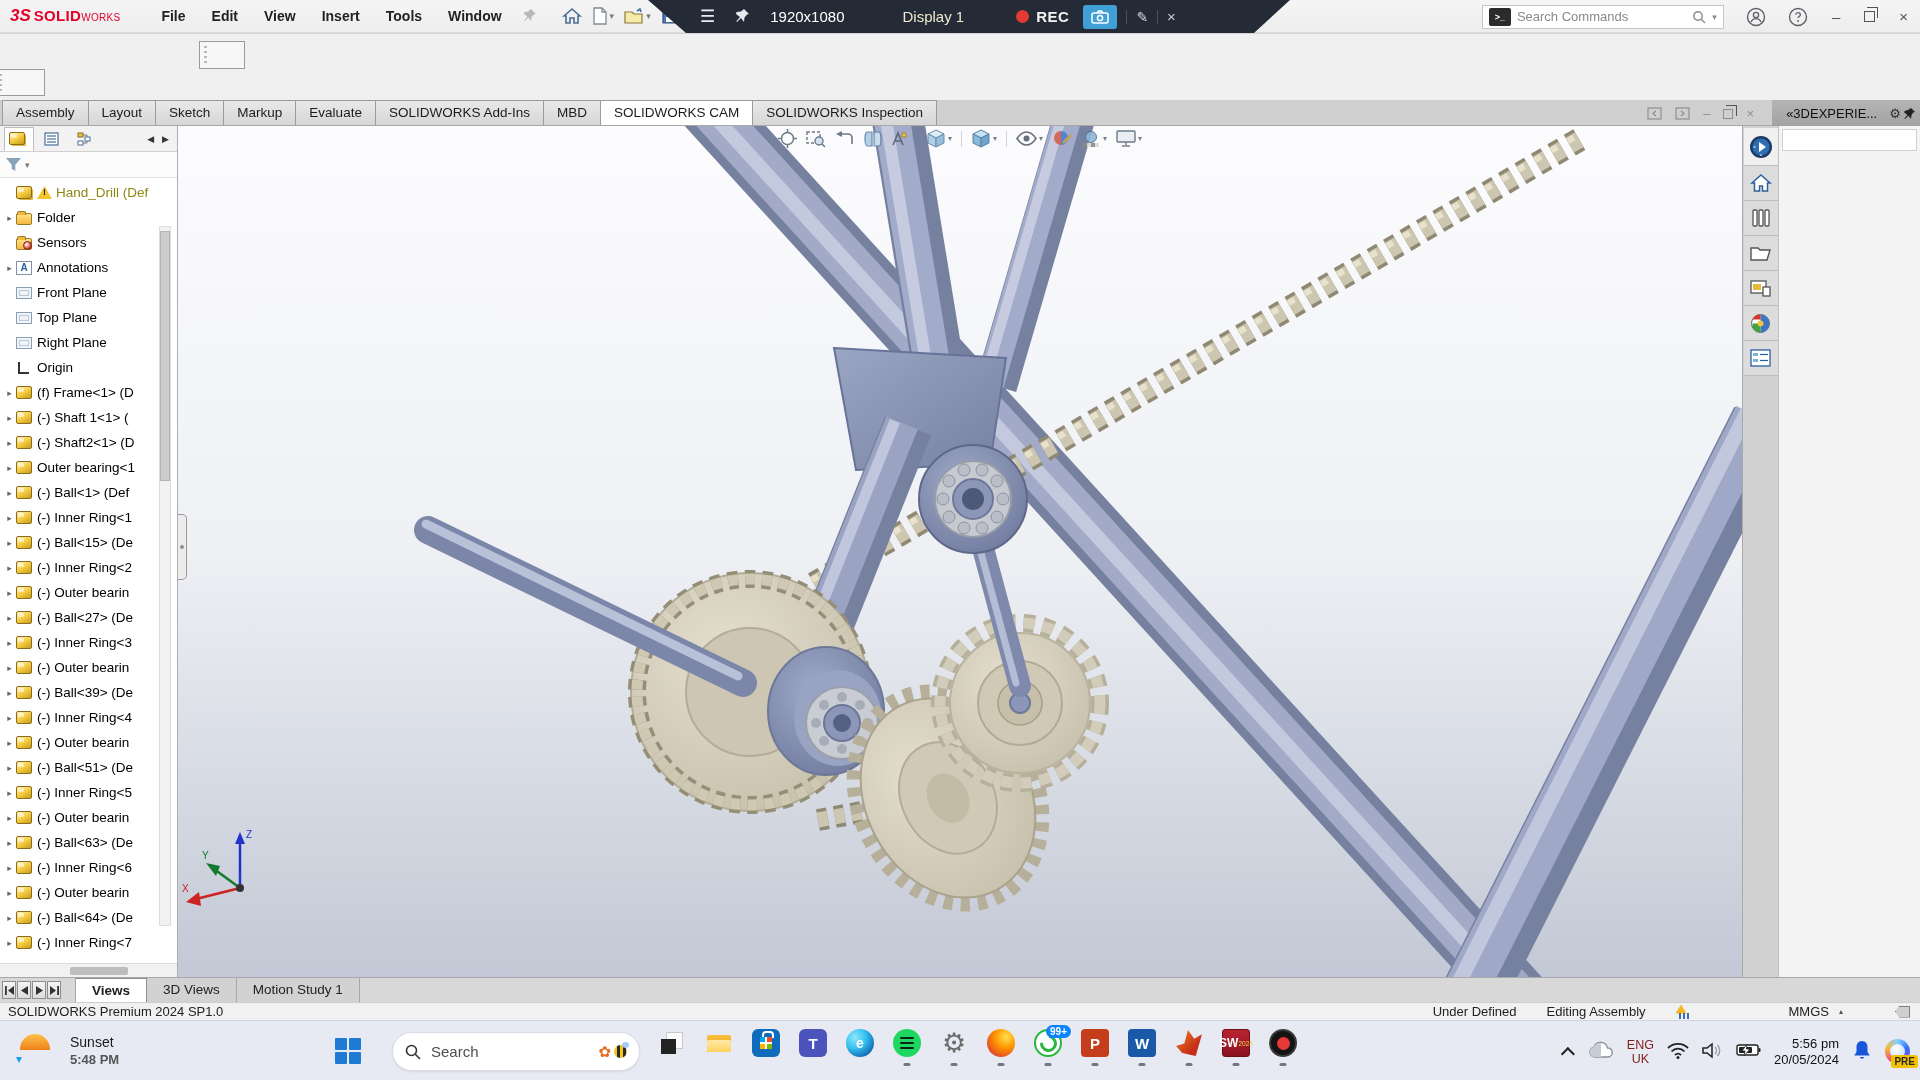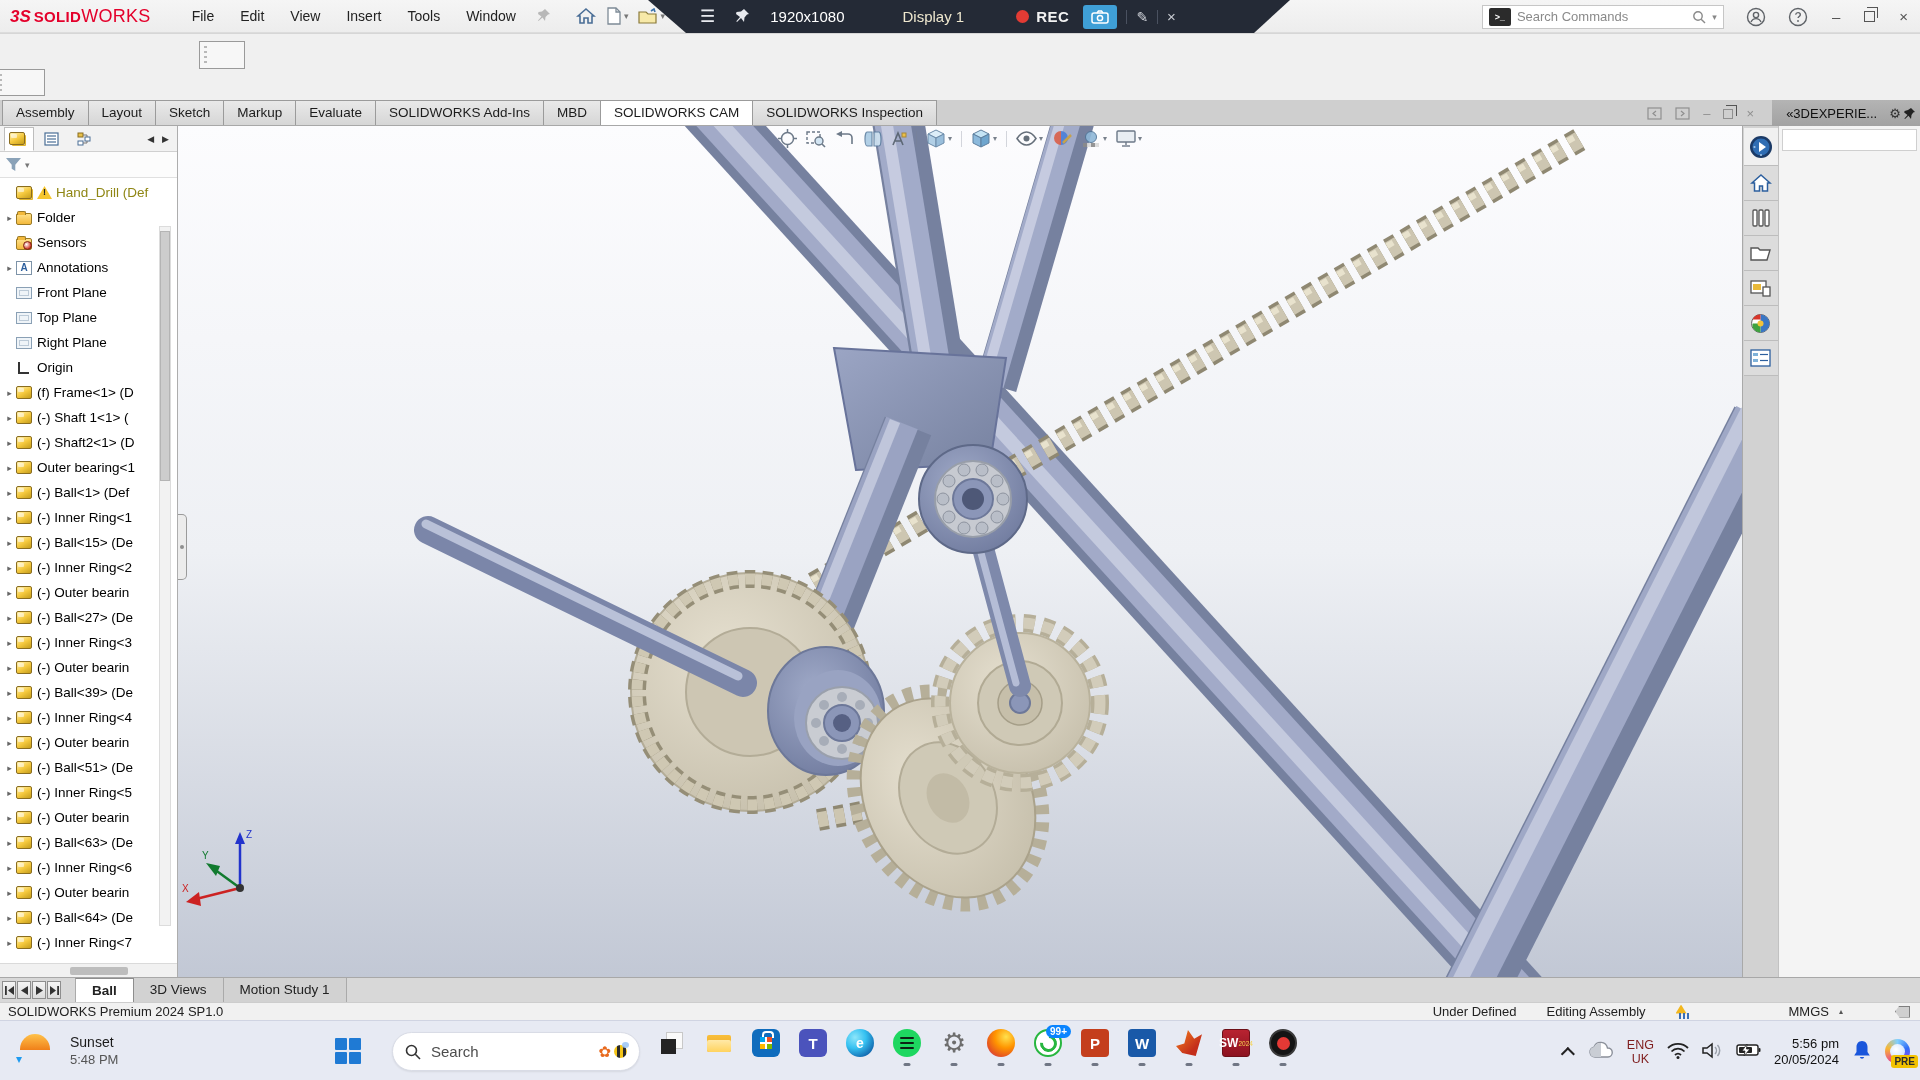--- a/index.html
+++ b/index.html
@@ -5,22 +5,22 @@
   * { margin:0; padding:0; box-sizing:border-box; }
   html,body { width:1920px; height:1080px; overflow:hidden; }
   body { font-family:"Liberation Sans", sans-serif; font-size:13px; background:#f0f0f0; }
   .screen { position:relative; width:1920px; height:1080px; }
 
   
   .titlebar { position:relative; height:33px; background:linear-gradient(#f5f5f5,#ededed); border-bottom:1px solid #dcdcdc; display:flex; align-items:center; }
   .brand { display:flex; align-items:baseline; margin-left:10px; color:#e4002b; white-space:nowrap; }
   .brand .bprefix { font-style:italic; font-weight:bold; font-size:17px; margin-right:3px; }
   .brand .bbold { font-weight:bold; font-size:15px; letter-spacing:.3px; }
-  .brand .brest { font-weight:normal; font-size:18px; letter-spacing:.3px; }
-  .menubar { display:flex; margin-left:28px; }
+  .brand .brest { font-weight:normal; font-size:10px; letter-spacing:.3px; }
+  .menubar { display:flex; margin-left:28px;font-weight:bold; }
   .menu-item { padding:0 13px; line-height:32px; color:#222; font-size:14px; cursor:default; }
   .pin-gray { margin-left:8px; opacity:.55; }
   .qat { display:flex; align-items:center; margin-left:22px; gap:4px; }
   .qbtn { display:flex; align-items:center; gap:2px; padding:2px 3px; }
   .qcaret { font-size:9px; color:#777; }
   
   .recbar { position:absolute; left:648px; top:0; width:642px; height:33px; background:#242a36; clip-path:polygon(0 0,642px 0,606px 33px,38px 33px); display:flex; align-items:center; color:#fff; }
   .rec-ham { margin-left:52px; font-size:17px; color:#e8eaef; }
   .rec-pin { margin-left:20px; }
   .rec-res { margin-left:20px; font-size:15px; color:#fff; }
@@ -136,21 +136,21 @@
   .sb-caret { font-size:8px; color:#555; margin-right:52px; }
   .sb-tag { width:15px; height:12px; margin-right:10px; background:#cfcfcf; border:1px solid #7f7f7f; clip-path:polygon(30% 0,100% 0,100% 100%,30% 100%,0 50%); }
 
   
   .taskbar { position:relative; height:61px; background:#e7eaf3; border-top:1px solid #d0d4e2; }
   .weather { position:absolute; left:14px; top:9px; display:flex; align-items:center; gap:14px; }
   .w-icon { position:relative; width:42px; height:40px; }
   .w-dome { position:absolute; left:6px; top:4px; width:30px; height:16px; border-radius:15px 15px 0 0; background:linear-gradient(#ffc24a,#f08019); }
   .w-chev { position:absolute; left:2px; top:22px; color:#1e9bf0; font-size:12px; }
   .w-text .w-line1 { font-size:14px; color:#1b1b1b; }
-  .w-text .w-line2 { font-size:13px; color:#555; margin-top:2px; }
+  .w-text .w-line2 { font-size:13px; color:#555; margin-top:2px;font-weight:bold; }
   .startbtn { position:absolute; left:335px; top:17px; width:27px; height:27px; display:grid; grid-template-columns:12px 12px; grid-template-rows:12px 12px; gap:2px; }
   .startbtn span { background:#1f7ad4; border-radius:1px; }
   .search-pill { position:absolute; left:392px; top:11px; width:248px; height:39px; background:#fff; border:1px solid #d9dce6; border-radius:20px; display:flex; align-items:center; padding:0 12px; box-shadow:0 1px 2px rgba(0,0,0,.08); }
   .sp-text { margin-left:10px; flex:1; font-size:15px; color:#4d4d4d; }
   .sp-flower { font-size:15px; color:#e86a1e; }
   .sp-bee { width:13px; height:13px; margin-left:3px; border-radius:50%; background:repeating-linear-gradient(90deg,#f5c518 0 3px,#2b2b2b 3px 6px); position:relative; }
   .sp-bee::before { content:""; position:absolute; right:-2px; top:-3px; width:7px; height:6px; background:#9fc6f5; border-radius:50%; opacity:.9; }
   .apps { position:absolute; left:658px; top:8px; display:flex; gap:19px; }
   .app { position:relative; width:28px; height:38px; }
   .app-ic { position:relative; width:28px; height:28px; display:flex; align-items:center; justify-content:center; }
@@ -920,21 +920,21 @@
         </span>
       <span class="vcr-btn">
           <svg width="9" height="9" viewBox="0 0 9 9">
             <polygon points="0,0 6,4.5 0,9" fill="#333"></polygon>
             <rect x="7.2" y="0" width="1.8" height="9" fill="#333"></rect>
           </svg>
         </span>
     </div>
     <div style="display:flex">
 
-        <span class="dock-tab active">Ball</span>
+        <span class="dock-tab active">Views</span>
 
         <span class="dock-tab">3D Views</span>
 
         <span class="dock-tab">Motion Study 1</span>
       </div>
   </div>
 
   <div class="statusbar">
     <span class="sb-left">SOLIDWORKS Premium 2024 SP1.0</span>
     <span class="sb-right">

